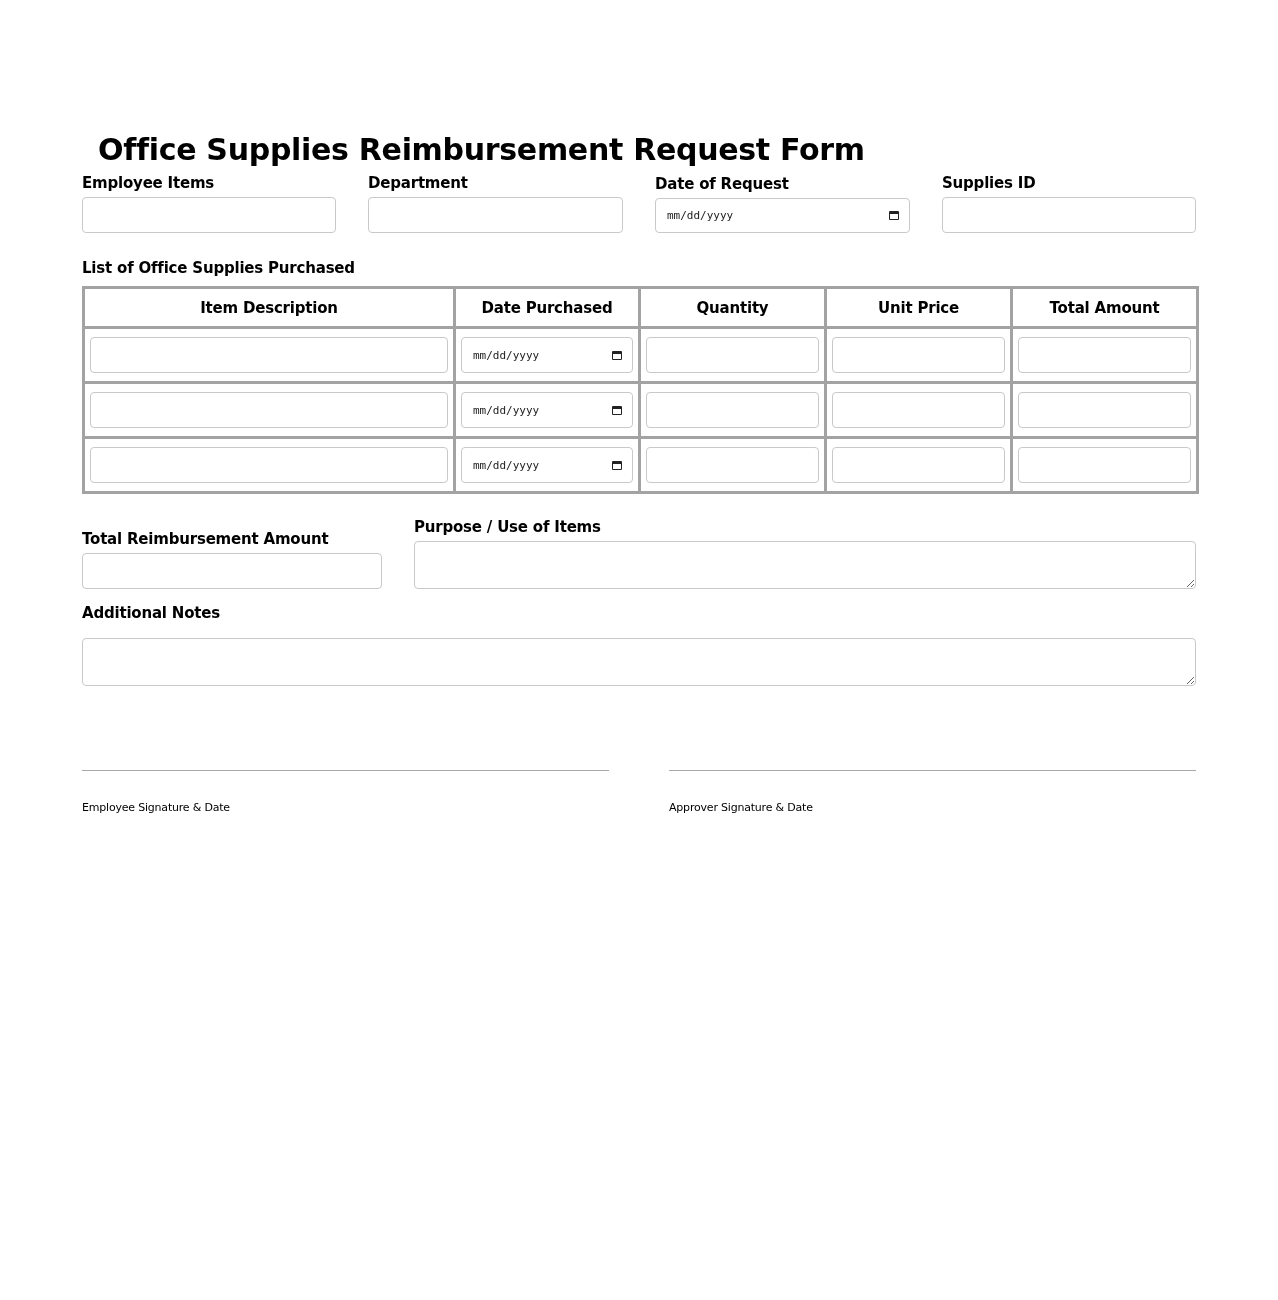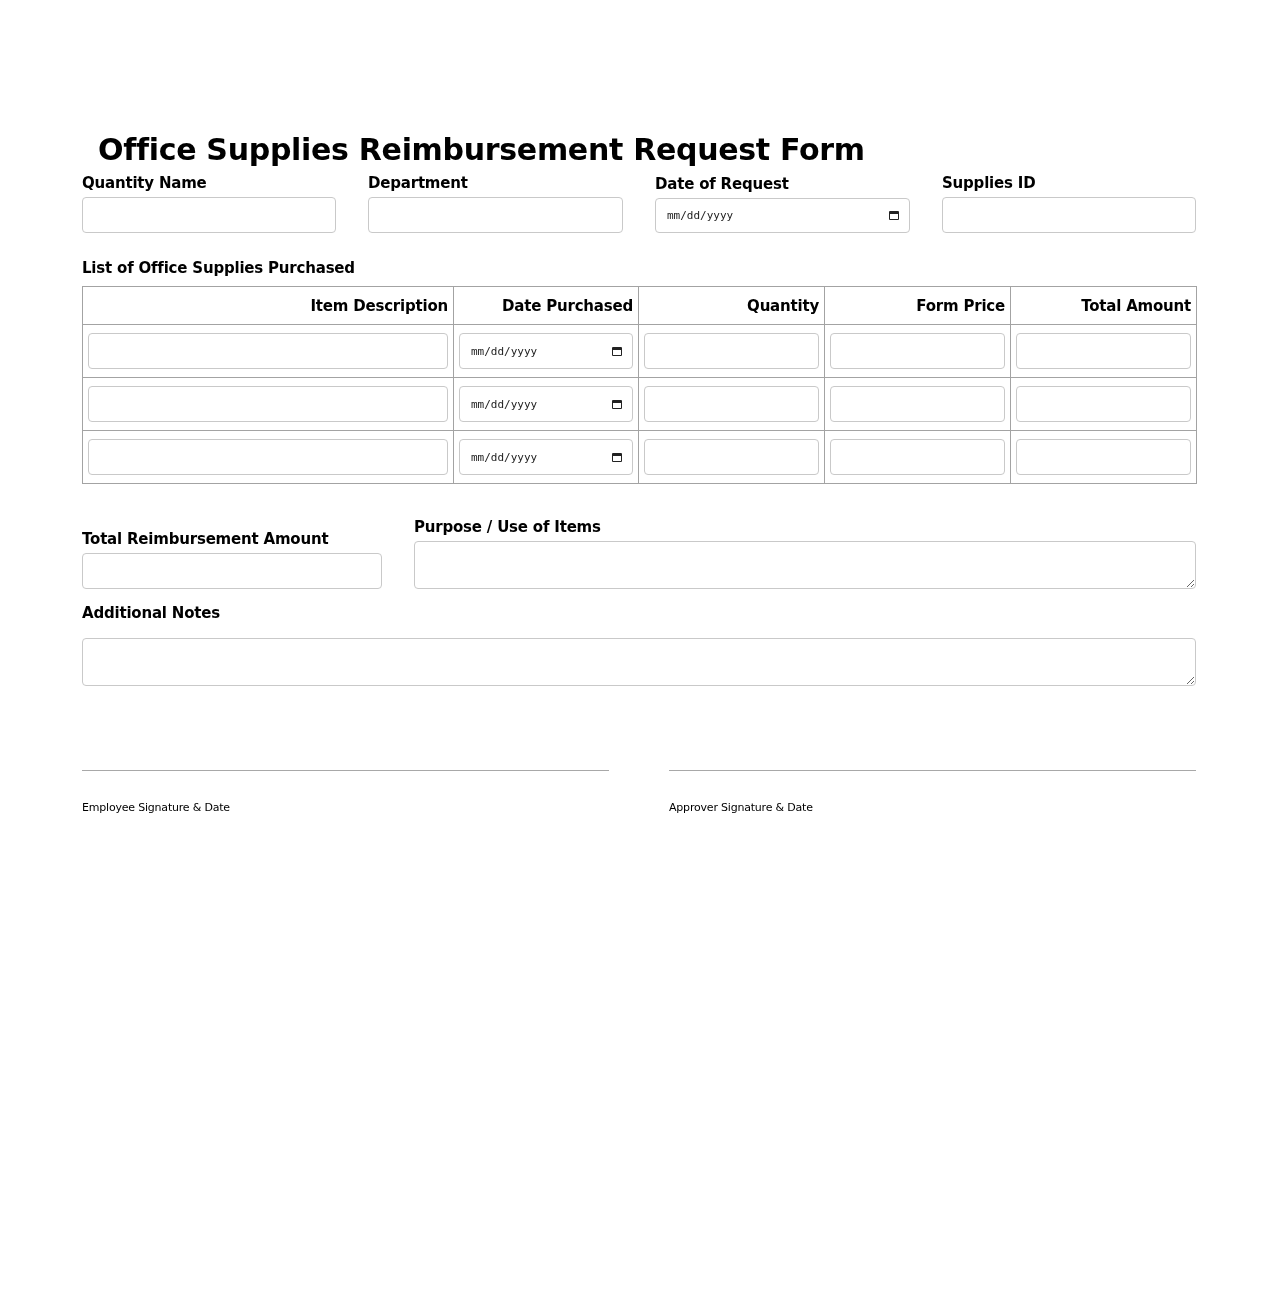--- a/index.html
+++ b/index.html
@@ -30,21 +30,21 @@
   }
   .cal {
     width: 10px; height: 9px; box-sizing: border-box;
     border: 1.5px solid #222; border-top-width: 3px; border-radius: 1px;
   }
   table.items {
     position: absolute; left: 0; top: 286px; width: 1114px;
     border-collapse: collapse; table-layout: fixed;
   }
   table.items th, table.items td {
-    border: 1px solid #a3a3a3; padding: 0 5px; text-align: right; margin-top: 8px;
+    border: 3px solid #a3a3a3; padding: 0 5px; text-align: center; margin-top: 8px;
   }
   table.items th {
     height: 37px; font-size: 15px; font-weight: bold; letter-spacing: -0.2px;
   }
   table.items td { height: 52px; }
   .cell-input {
     box-sizing: border-box; width: 100%; height: 36px;
     border: 1px solid #c9c9c9; border-radius: 4px; background: #fff;
   }
   .cell-input.date { display: flex; }
@@ -55,21 +55,21 @@
   }
   .sigline { position: absolute; top: 770px; height: 0; border-top: 1px solid #a8a8a8; }
   .sigtext { position: absolute; top: 801px; font-size: 11px; white-space: nowrap; letter-spacing: -0.2px; }
 </style>
 </head>
 <body>
 
 <div class="page">
   <h1>Office Supplies Reimbursement Request Form</h1>
 
-  <div class="label" style="left:0;top:174px;">Quantity Name</div>
+  <div class="label" style="left:0;top:174px;">Employee Items</div>
   <div class="input" style="left:0;top:197px;width:254px;"></div>
 
   <div class="label" style="left:286px;top:174px;">Department</div>
   <div class="input" style="left:286px;top:197px;width:255px;"></div>
 
   <div class="label" style="left:573px;top:175px;">Date of Request</div>
   <div class="input date" style="left:573px;top:198px;width:255px;height:35px;">
     <span>mm/dd/yyyy</span>
     <span class="cal"></span>
   </div>
@@ -85,21 +85,21 @@
         <col style="width:185px">
         <col style="width:186px">
         <col style="width:186px">
         <col style="width:186px">
     </colgroup>
     <thead>
       <tr>
         <th>Item Description</th>
         <th>Date Purchased</th>
         <th>Quantity</th>
-        <th>Form Price</th>
+        <th>Unit Price</th>
         <th>Total Amount</th>
       </tr>
     </thead>
     <tbody>
       <tr>
         <td>
             <div class="cell-input"></div>
           </td>
         <td>
             <div class="cell-input date">

